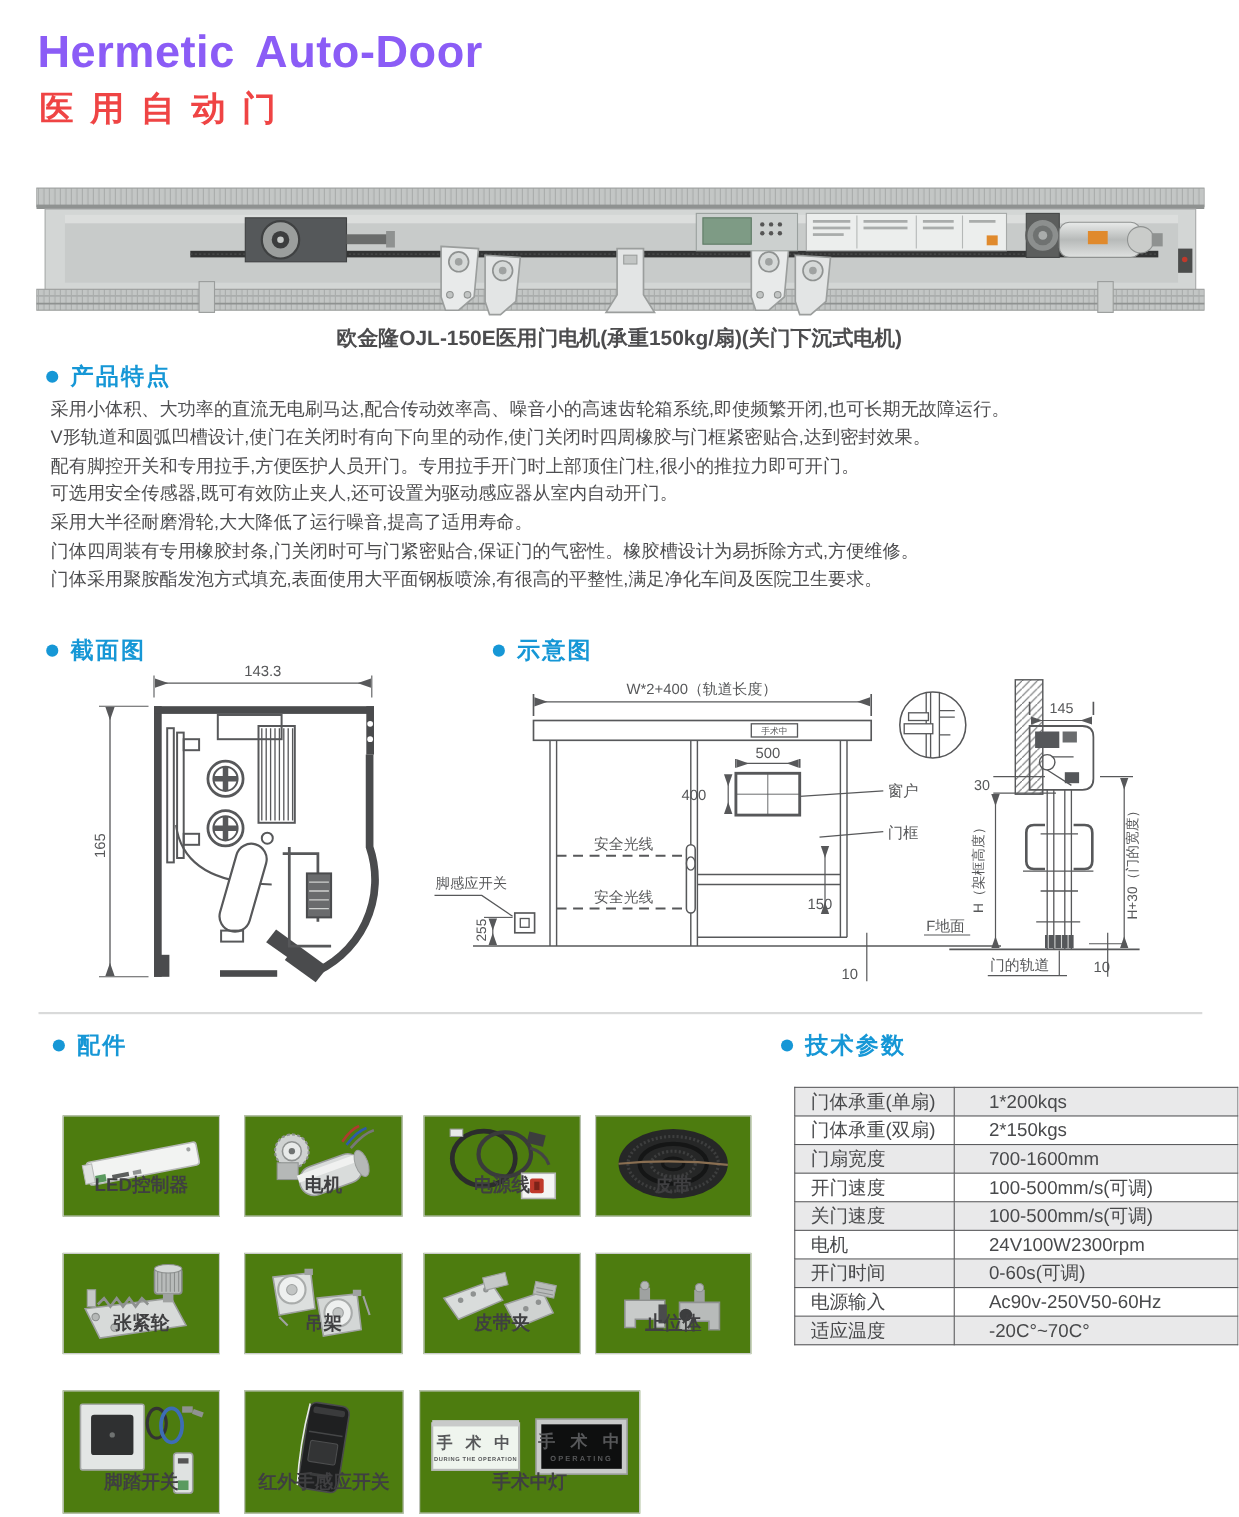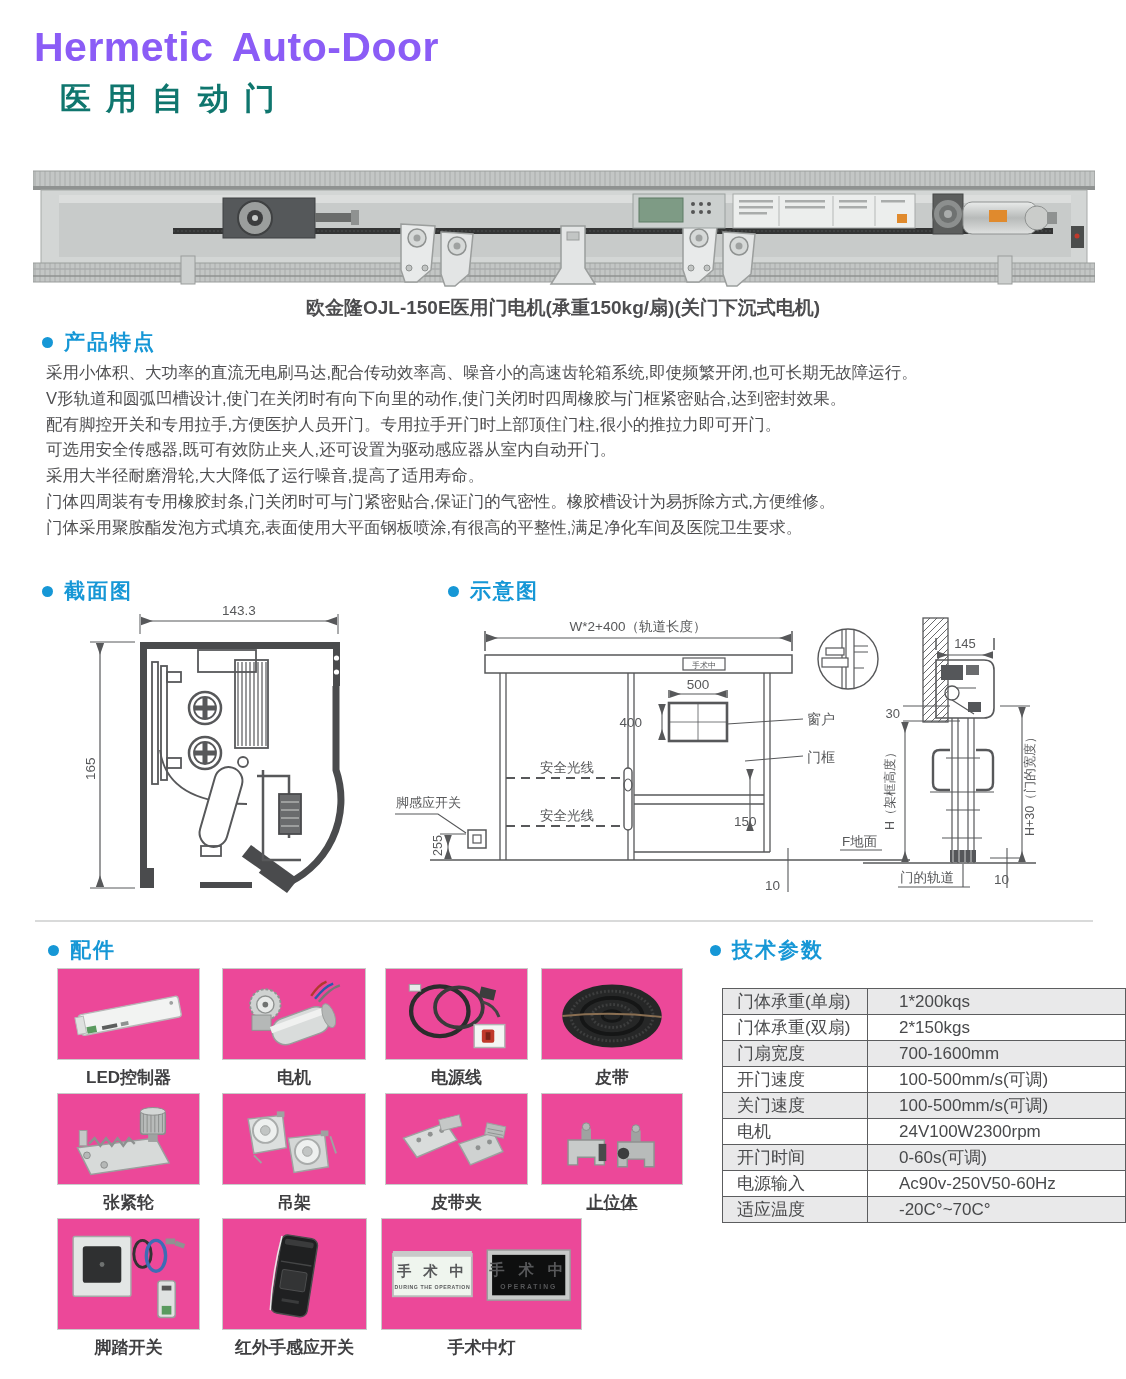--- a/index.html
+++ b/index.html
@@ -2,31 +2,31 @@
 <html><head>
 <meta charset="utf-8">
 <style>
   * { margin:0; padding:0; box-sizing:border-box; }
   body { background:#fff; }
   .page { position:relative; width:1126px; height:1379px; background:#ffffff; overflow:hidden;
           font-family:"Liberation Sans","DejaVu Sans",sans-serif; }
   .title-en { position:absolute; left:34px; top:24px; font-size:41px; font-weight:bold;
               color:#8b5cf6; word-spacing:8px; letter-spacing:0.5px; }
   .title-cn { position:absolute; left:36px; top:78px; font-size:31px; font-weight:bold;
-              color:#0f766e; letter-spacing:15px;margin-left:24px; }
+              color:#ef4444; letter-spacing:15px; }
   .caption  { position:absolute; left:0; top:295px; width:1126px; text-align:center;
               font-size:19px; font-weight:bold; color:#4c4c4e; }
   .sec-h { position:absolute; display:flex; align-items:center; gap:11px;
            color:#1697d6; font-size:21px; font-weight:bold; letter-spacing:2px; }
   .sec-h .dot { width:11px; height:11px; border-radius:50%; background:#1697d6; flex:0 0 auto; }
   .features { position:absolute; left:46px; top:360px; width:1060px; color:#4e4e50; }
   .feature-line { font-size:16.5px; line-height:25.8px; white-space:nowrap; }
   .divider { position:absolute; left:35px; top:920px; width:1058px; height:2px; background:#d9dada; }
-  .acc-box { position:absolute; border:1.5px solid #c9cbca; background:#ec4899;
-             display:flex; align-items:flex-end; justify-content:center; overflow:hidden; }
+  .acc-box { position:absolute; border:1.5px solid #c9cbca; background:#4d7c0f;
+             display:flex; align-items:flex-start; justify-content:center; overflow:hidden;margin-top:46px; }
   .acc-label { position:absolute; text-align:center; font-size:17px; font-weight:bold; color:#3f3f41; }
   .spec-table { position:absolute; left:722px; top:988px; border-collapse:collapse; }
   .spec-table td { border:1.6px solid #5c5d5f; font-size:17px; color:#48494b; height:26px; }
   .spec-table td.k { width:145px; padding-left:14px; }
   .spec-table td.v { width:258px; padding-left:31px; }
   .spec-table tr:nth-child(odd) td { background:#e9e9ea; }
   svg text { font-family:"Liberation Sans","DejaVu Sans",sans-serif; fill:#57585a; }
   .diag { position:absolute; }
 </style>
 </head>

